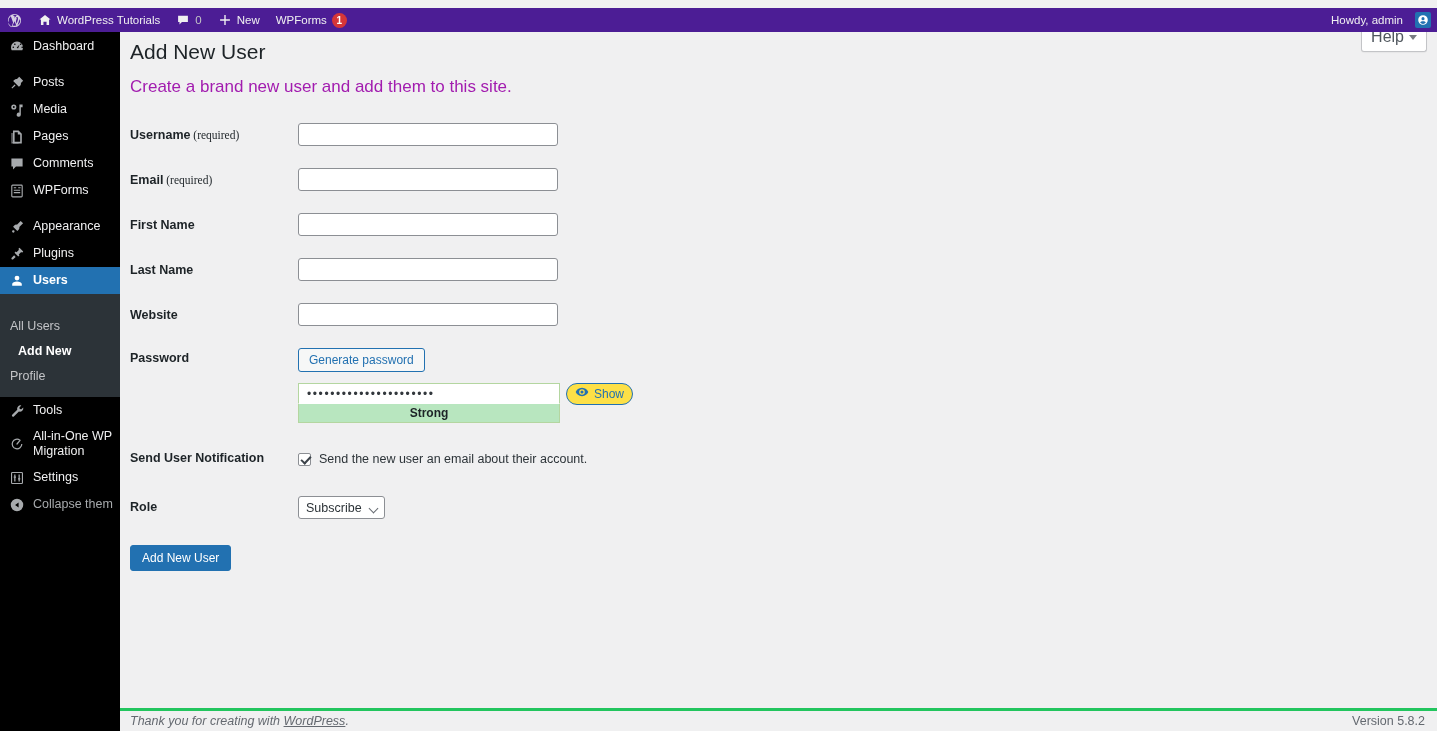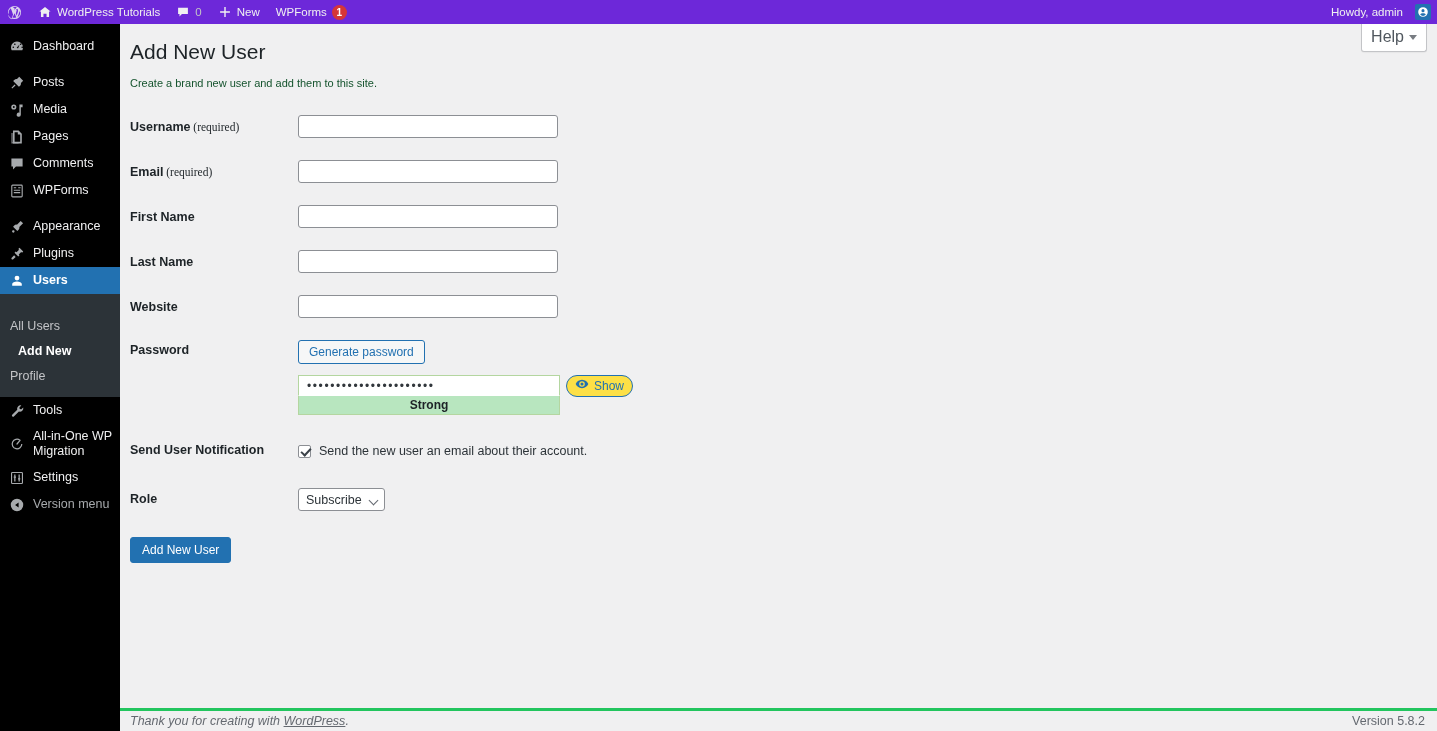--- a/index.html
+++ b/index.html
@@ -7,23 +7,23 @@
     margin: 0; padding: 0;
     width: 1437px; height: 731px;
     overflow: hidden;
     background: #f0f0f1;
     font-family: "Liberation Sans", sans-serif;
     font-size: 13px;
     color: #3c434a;
   }
   
   #adminbar {
-    position: absolute; top: 0; left: 0;
+    position: absolute; top: 8px; left: 0;
     width: 1437px; height: 24px;
-    background: #6d28d9;
+    background: #4c1d95;
     color: #f0f0f1;
     font-size: 11.5px;
     display: flex; align-items: center;
     z-index: 50;
   }
   .ab-left { display: flex; align-items: center; height: 24px; }
   .ab-item {
     display: flex; align-items: center; gap: 5px;
     height: 24px; padding: 0 8px;
     color: #f0f0f1; white-space: nowrap;
@@ -90,21 +90,21 @@
     padding: 4px 9px 5px 9px;
     font-size: 16px; color: #50575e;
     box-shadow: 0 1px 1px rgba(0,0,0,.04);
   }
   .caret-dn { width: 0; height: 0; border-left: 4px solid transparent; border-right: 4px solid transparent; border-top: 5px solid #787c82; }
   h1#page-title {
     margin: 0; padding: 14px 0 0 10px;
     font-size: 21px; font-weight: 400; color: #1d2327;
     line-height: 1.3;
   }
-  #page-desc { margin: 0; padding: 12px 0 0 10px; font-size: 11px; color: #14532d; }
+  #page-desc { margin: 0; padding: 12px 0 0 10px; font-size: 17px; color: #a21caf; }
   
   .form-table { margin-top: 18px; width: 100%; border-collapse: collapse; }
   .form-table tr { vertical-align: top; }
   .form-row { height: 45px; }
   .f-label {
     width: 168px; padding: 13px 10px 13px 10px;
     font-weight: 700; font-size: 12.5px; color: #1d2327;
     text-align: left; white-space: nowrap;
   }
   .f-label .opt { font-weight: 400; font-size: 11.5px; font-family: Liberation Serif, serif; }
@@ -378,21 +378,21 @@
     </span>
     <span class="mi-label">Settings</span>
   </div>
 
   <div class="menu-item" style="color:#a7aaad">
     <span class="mi-icon">
       <svg width="16" height="16" viewBox="0 0 20 20" fill="currentColor">
           <path d="M10 2.2a7.8 7.8 0 1 0 0 15.6 7.8 7.8 0 0 0 0-15.6zm2 11L7.6 10 12 6.8v6.4z"></path>
         </svg>
     </span>
-    <span class="mi-label">Version menu</span>
+    <span class="mi-label">Collapse them</span>
   </div>
 </div>
 
 <div id="content">
 
   <div id="help-btn">
     <span>Help</span>
     <span class="caret-dn"></span>
   </div>
 

